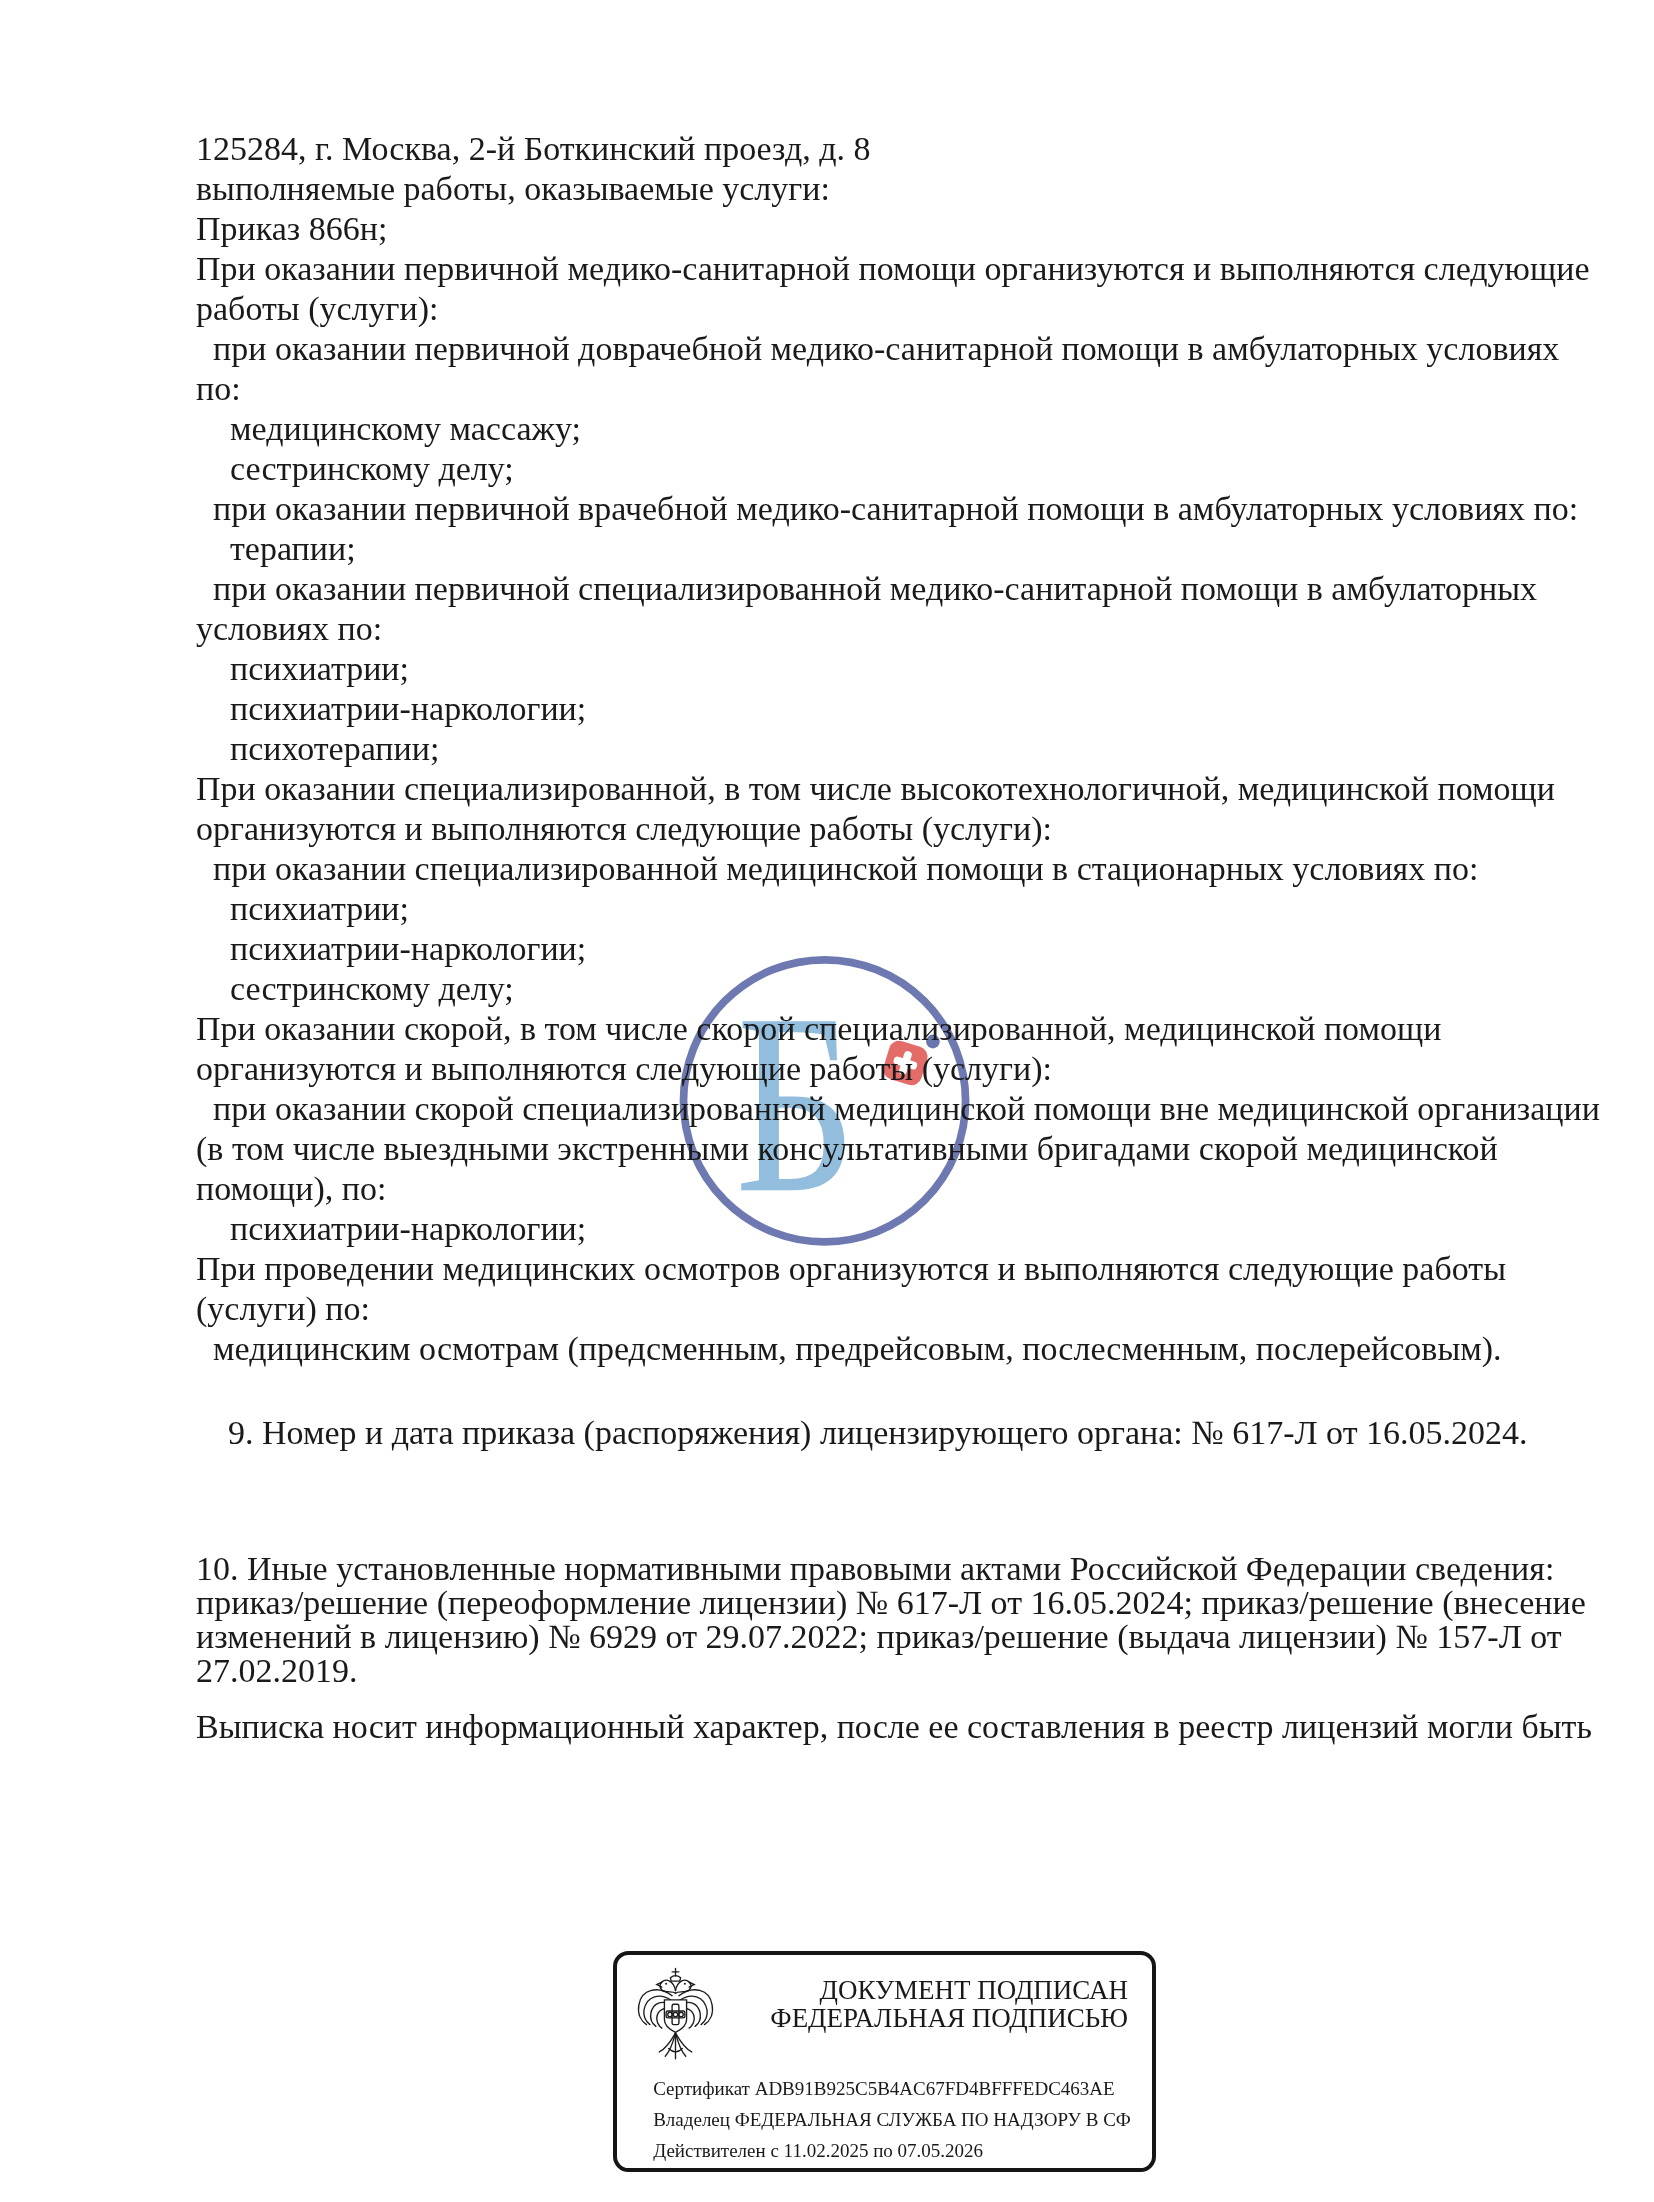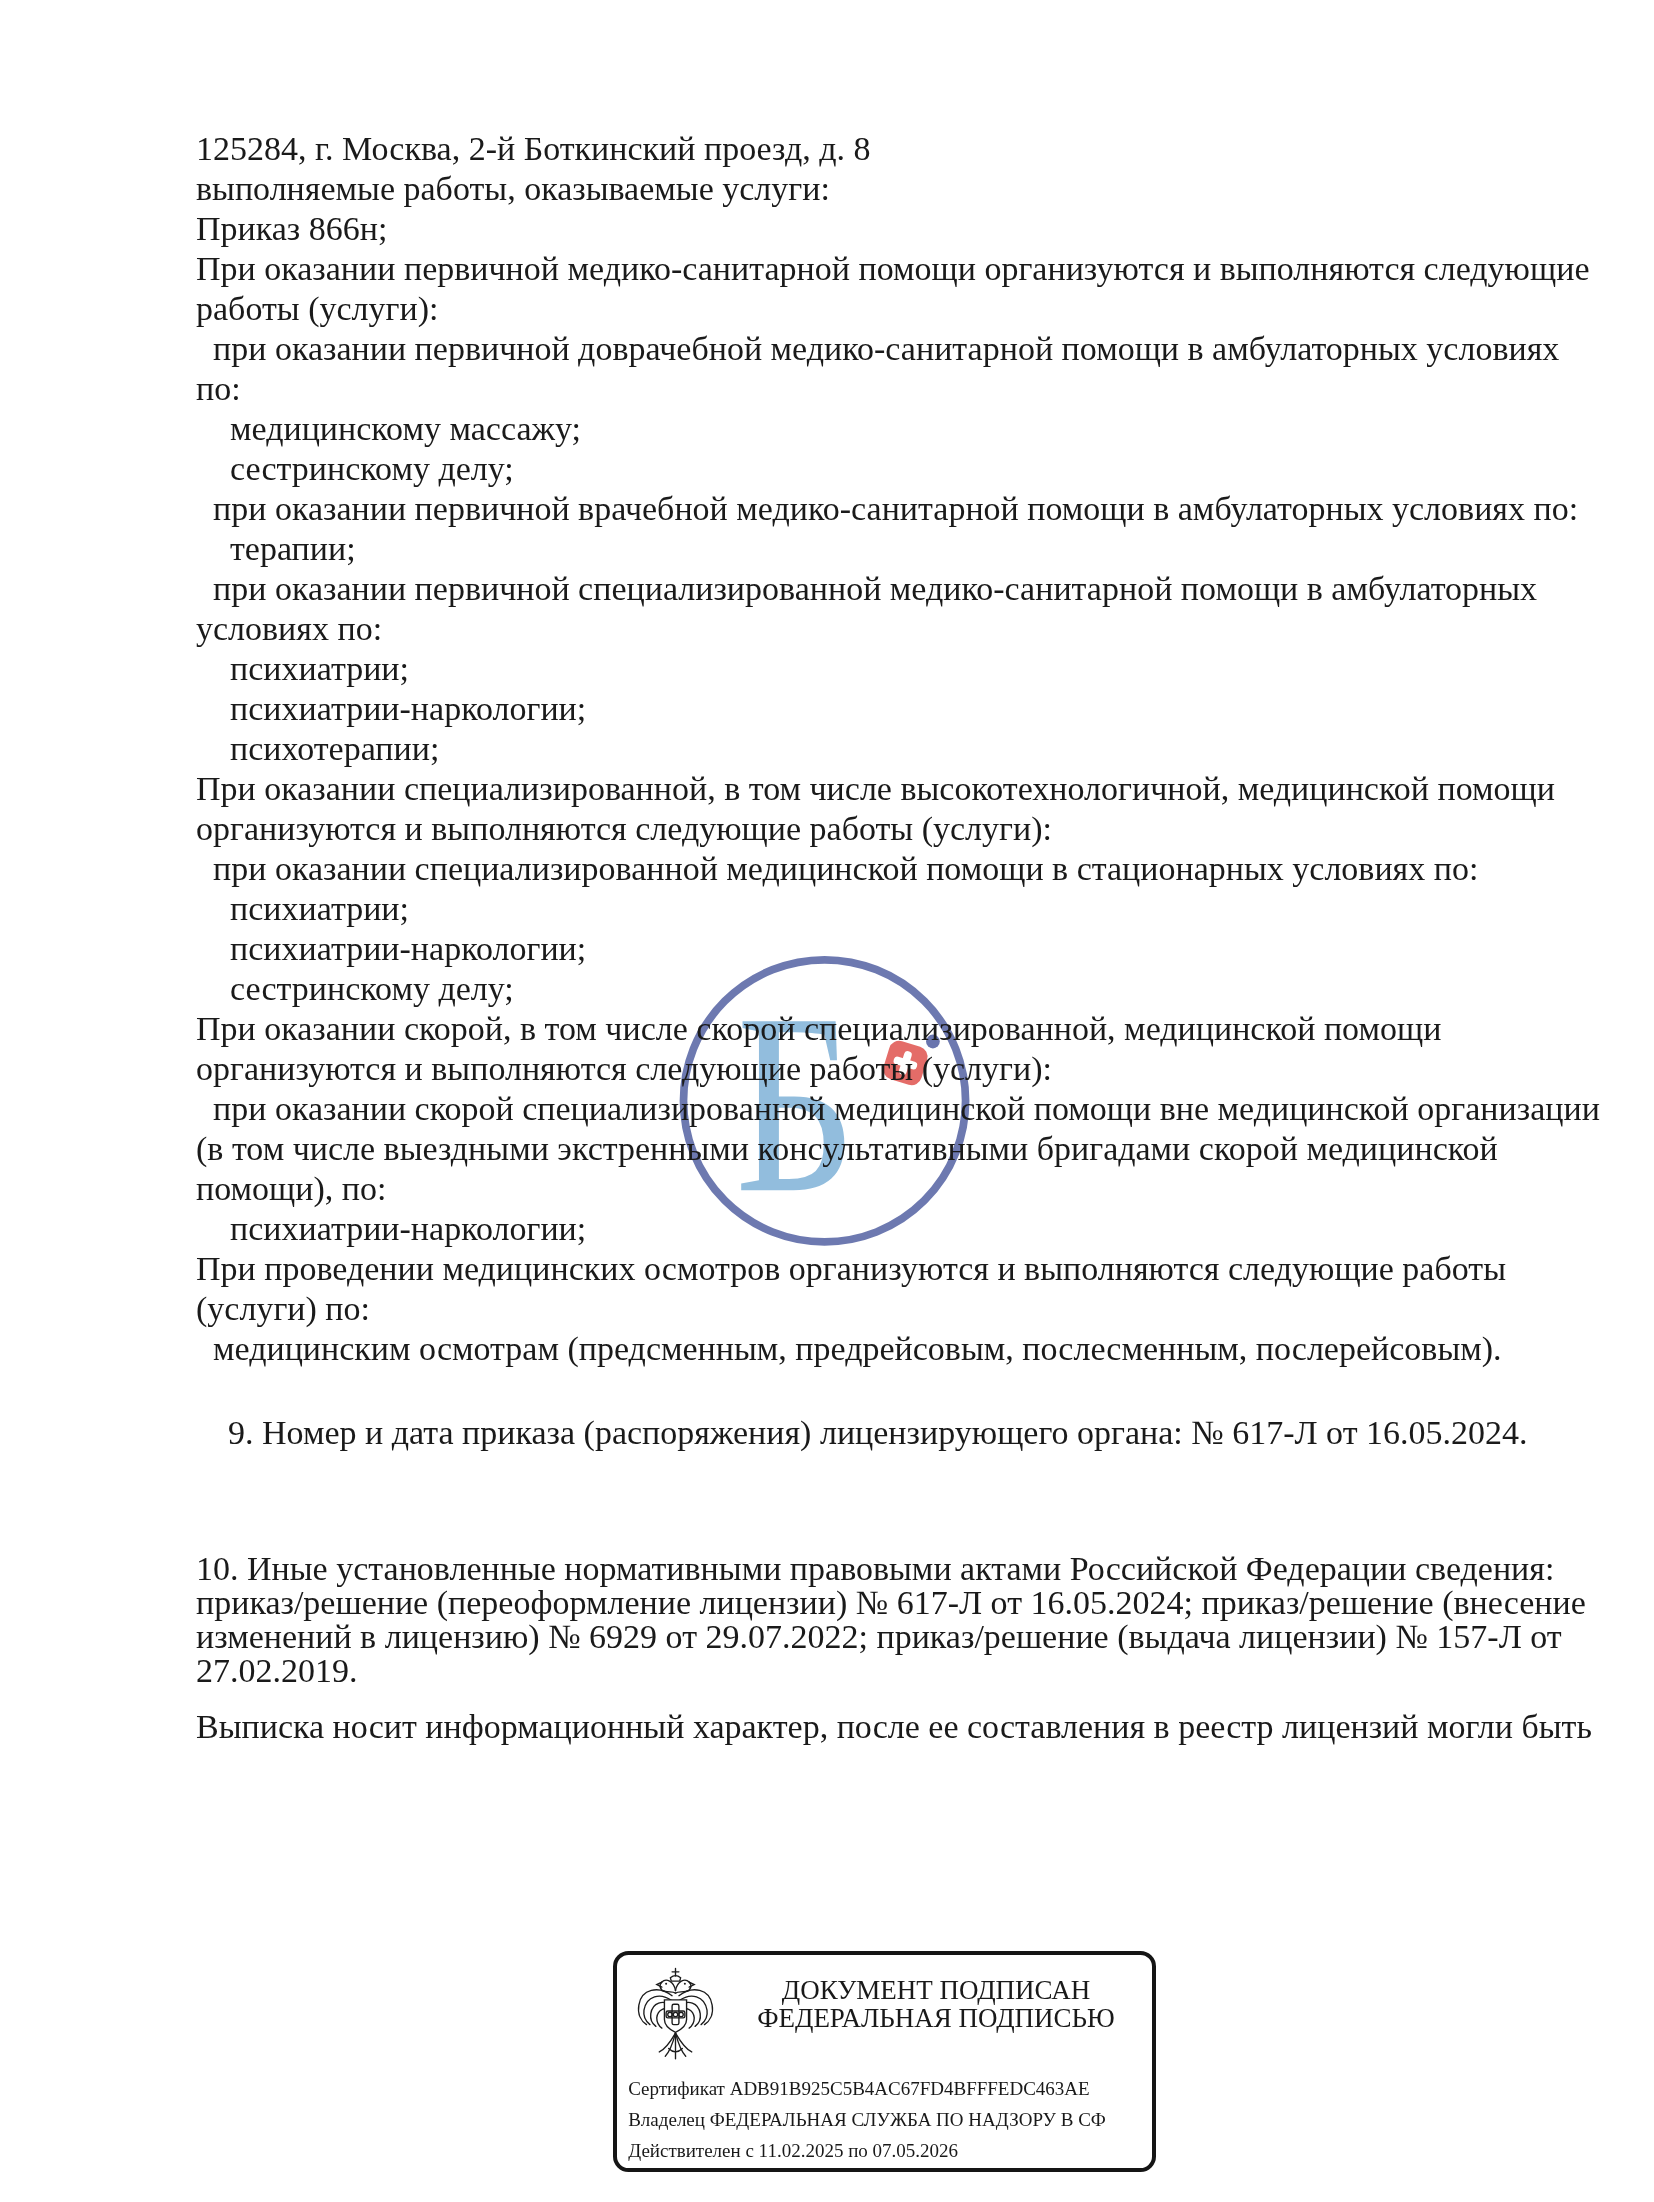--- a/index.html
+++ b/index.html
@@ -17,28 +17,28 @@
   .tb-p10{top:1552px;font-size:34px;line-height:34px;}
   .tb-note{top:1662px;font-size:34px;line-height:34px;margin-top:48px;}
   
   .stamp{
     position:absolute;left:613px;top:1951px;width:543px;height:221px;
     border:4.3px solid #151515;border-radius:15.5px;box-sizing:border-box;
     background:transparent;z-index:1;
   }
   .stamp-emblem{position:absolute;left:17px;top:10.3px;width:83px;height:98px;}
   .stamp-title{
-    position:absolute;left:120px;right:17px;top:22.4px;text-align:center;
+    position:absolute;left:120px;right:24px;top:22.4px;text-align:right;
     font-size:27px;line-height:27.5px;color:#191919;
   }
   .stamp-info{
     position:absolute;left:11.2px;top:118px;width:523px;
     font-size:19px;line-height:31px;color:#191919;
   }
-  .stamp-info .iline{white-space:nowrap;overflow:hidden;width:100%;}
+  .stamp-info .iline{white-space:nowrap;overflow:hidden;width:100%;margin-left:25px;}
   .stamp-info b{font-weight:normal;}
 </style>
 </head>
 <body>
 
 <div class="page">
 
   <svg class="watermark" viewBox="0 0 400 400" aria-hidden="true">
     <circle cx="189" cy="194" r="164" fill="none" stroke="#44539a" stroke-width="9" opacity="0.78"></circle>
     <text x="0" y="298" transform="translate(85,0) scale(0.82,1)" font-family="Liberation Serif, DejaVu Serif, serif" font-size="300" fill="#7fb2d8" opacity="0.85">Б</text>

